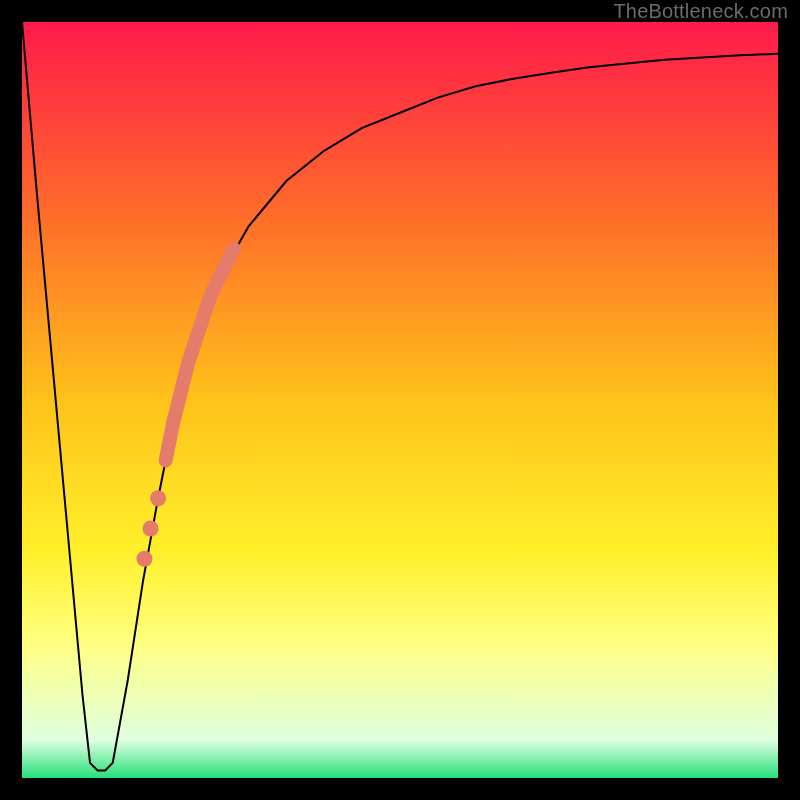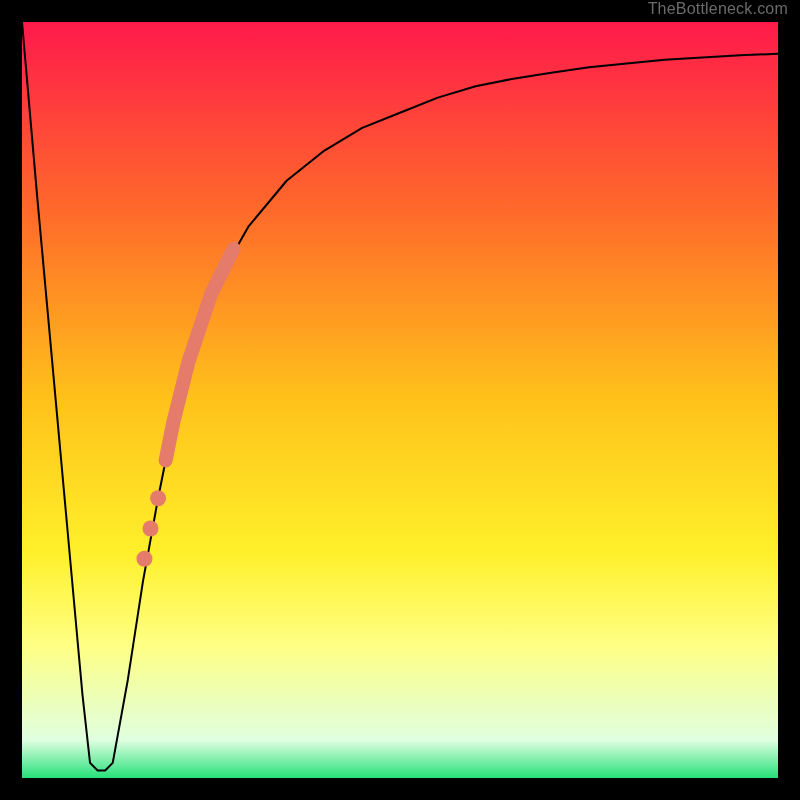--- a/index.html
+++ b/index.html
@@ -16,21 +16,21 @@
     height: 800px;
   }
   svg {
     display: block;
   }
   .watermark {
     position: absolute;
     top: 0;
     right: 12px;
     font-family: Arial, Helvetica, sans-serif;
-    font-size: 16px;
+    font-size: 20px;
     color: #6b6b6b;
     letter-spacing: 0.2px;
     user-select: none;
   }
 </style>
 </head>
 <body>
 
 <div class="chart-container">
   <svg id="chart-svg" width="800" height="800" viewBox="0 0 800 800">

